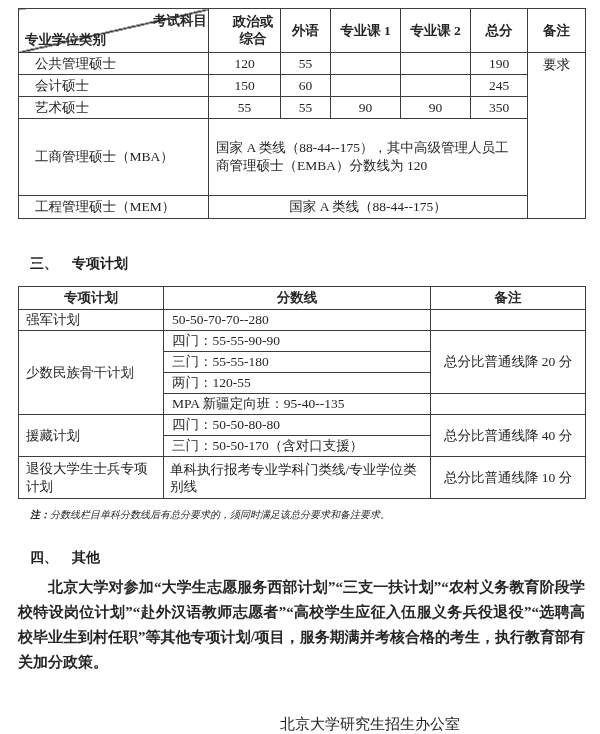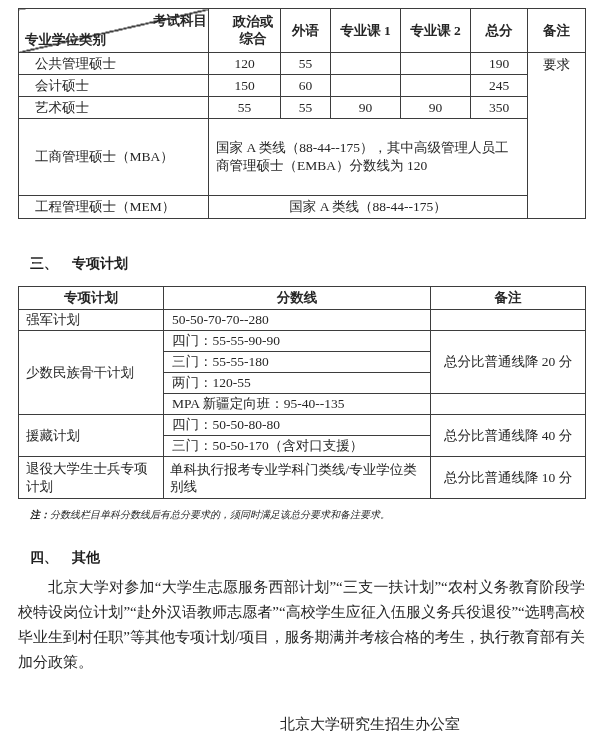--- a/index.html
+++ b/index.html
@@ -48,21 +48,21 @@
   .t2 .score{text-align:left;padding-left:8px;}
   .t2 .plan{text-align:left;padding-left:7px;}
   .t2 .wrap{line-height:17px;padding:2px 6px;}
 
   
   .note{margin:9px 0 0 12px;font-size:10px;font-style:italic;color:#1f1f1f;}
   .note .prefix{font-weight:bold;font-style:italic;}
 
   
   .para{margin:8px 0 0 0;width:567px;font-size:15px;line-height:25px;
-        text-indent:2em;text-align:justify;color:#262626;}
+        text-indent:2em;text-align:justify;color:#262626;font-weight:bold;}
 
   
   .signature{margin:36px 0 0 212px;width:280px;text-align:center;
              font-size:15px;line-height:26px;color:#262626;}
 </style>
 </head>
 <body>
 
 <div class="page">
 

